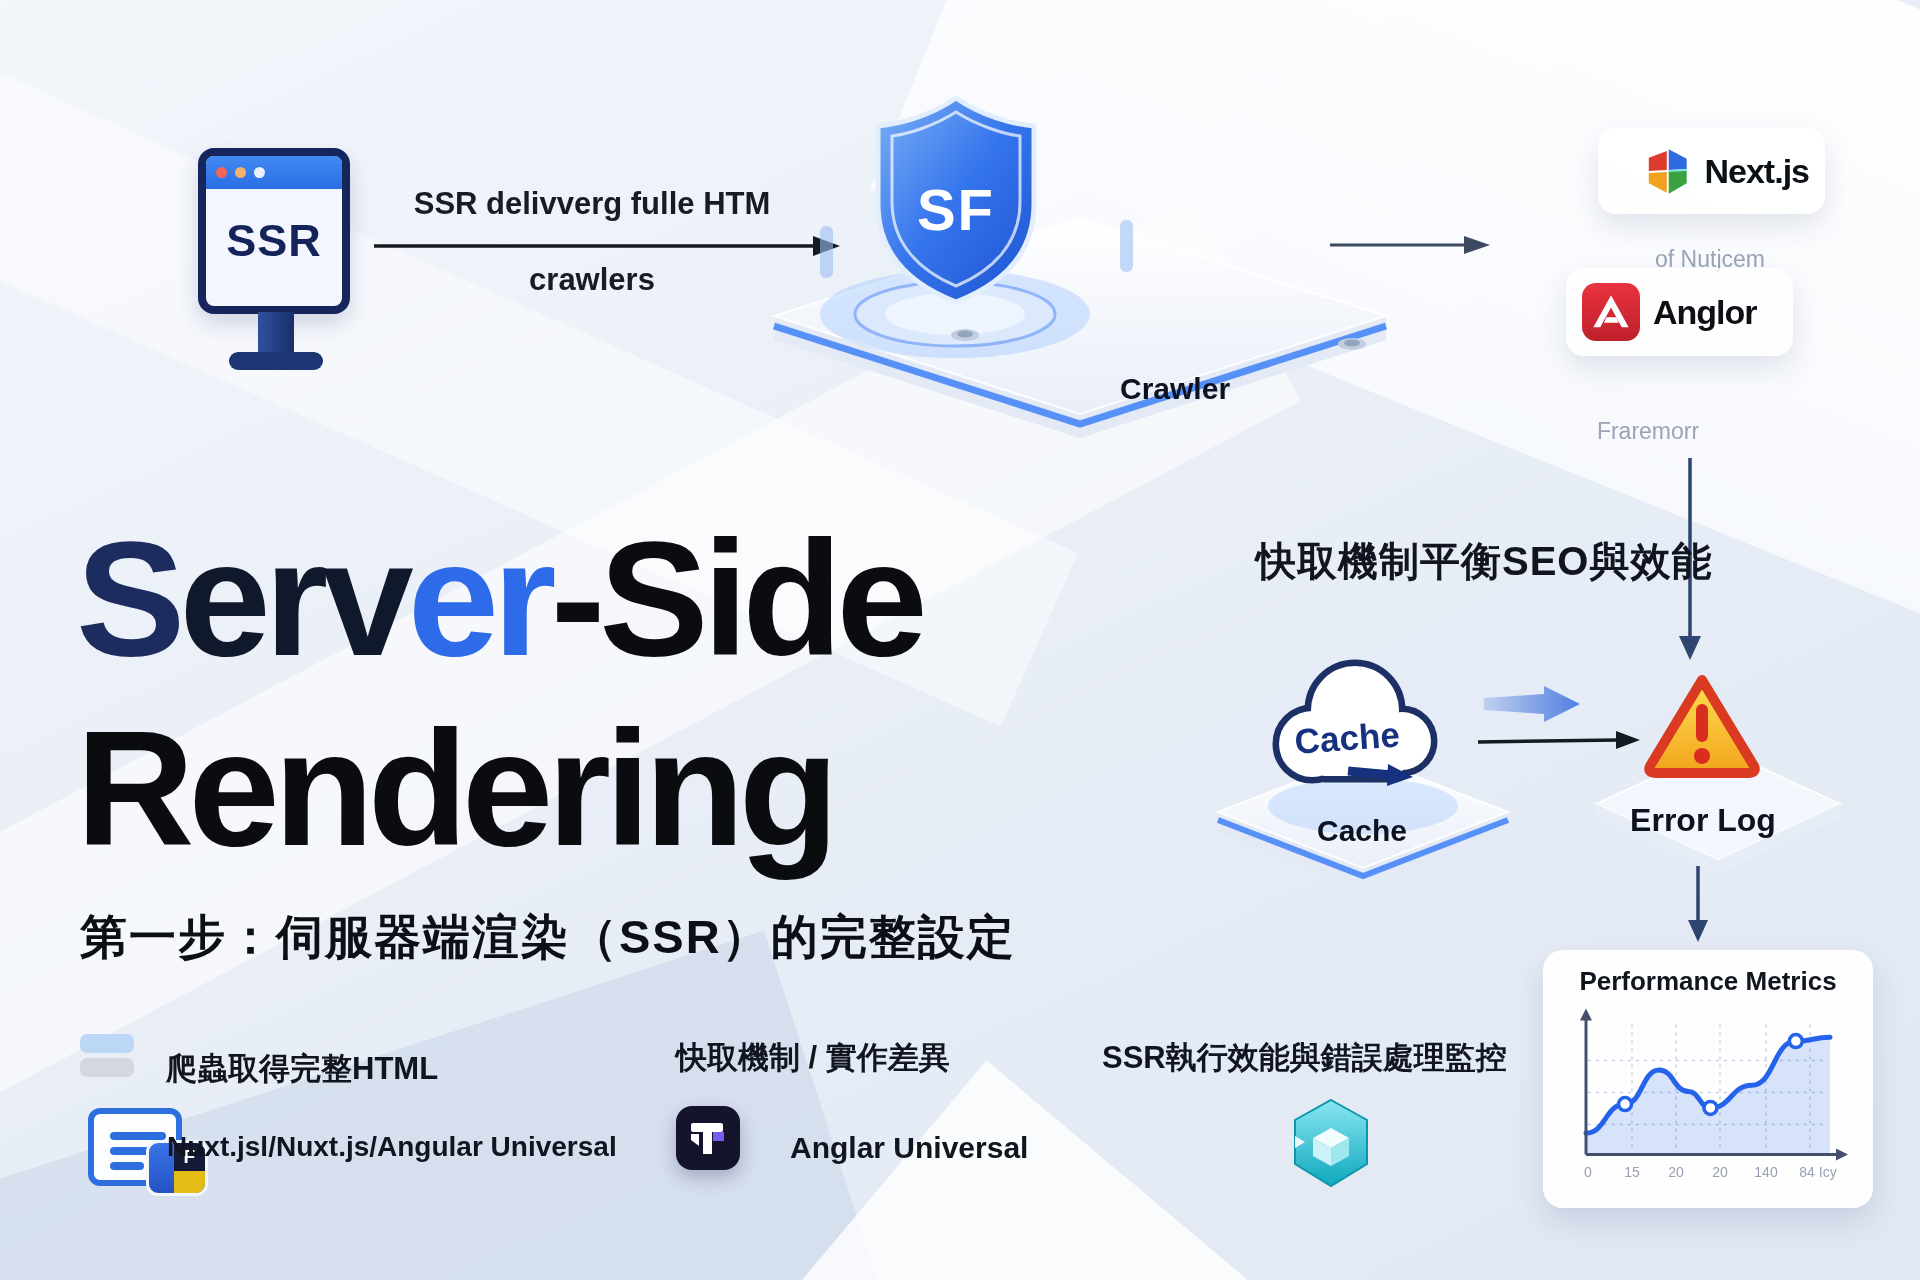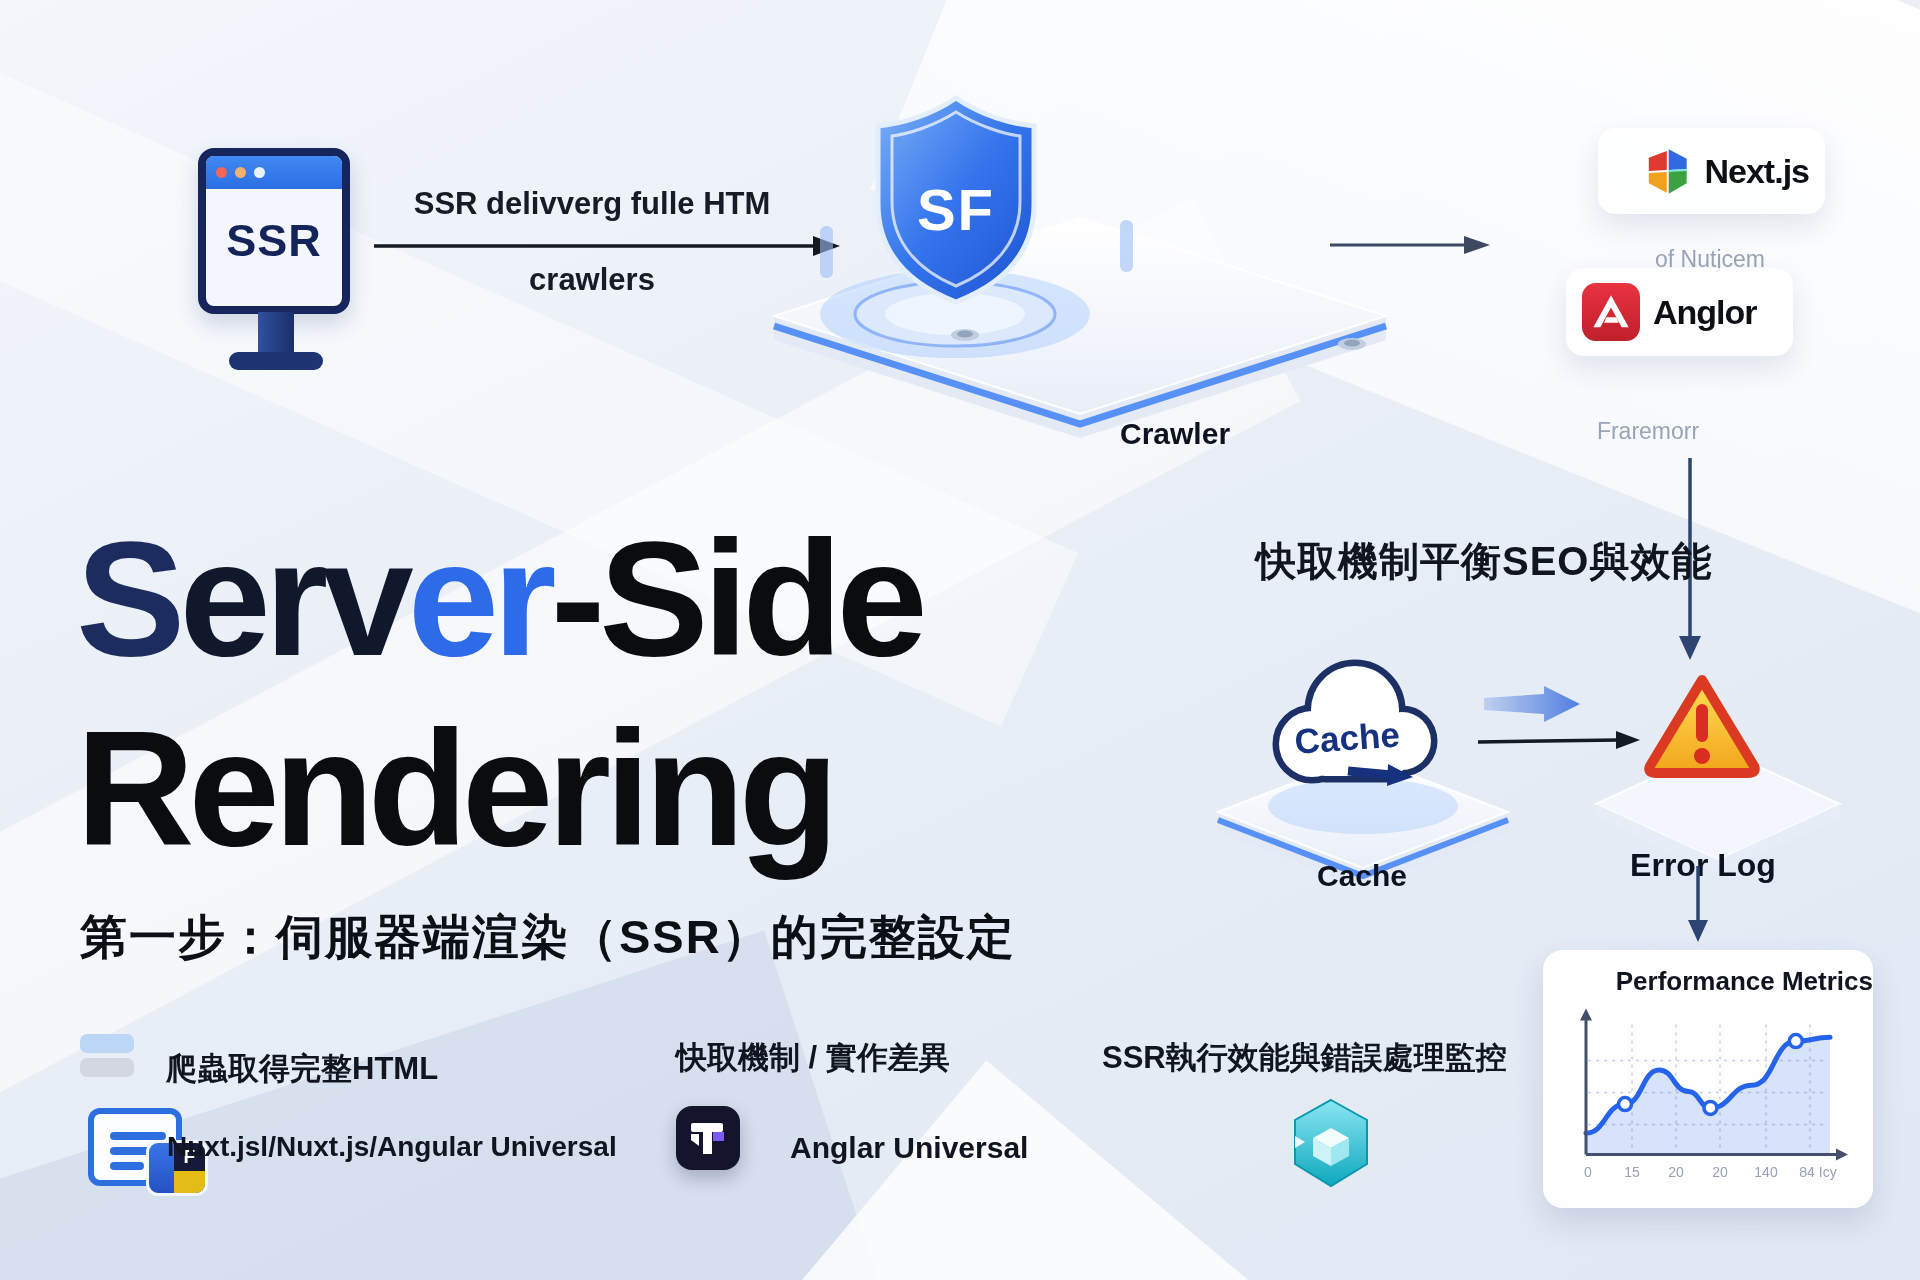--- a/index.html
+++ b/index.html
@@ -33,34 +33,34 @@
   .fcard{position:absolute;width:227px;border-radius:18px;background:rgba(255,255,255,.8);
     box-shadow:0 12px 28px rgba(40,60,110,.12);display:flex;align-items:center;padding:0 16px;gap:14px;}
   .fcard-nextjs{left:1598px;top:128px;height:86px;padding-left:47px;}
   .fcard-angular{left:1566px;top:268px;height:88px;gap:13px;}
   .fcard-label{font-size:34px;font-weight:800;color:#0c0f14;letter-spacing:-1px;}
   .fcard-sub{position:absolute;font-size:23px;color:#99a4b5;font-weight:500;text-align:center;white-space:nowrap;}
   .sub-nextjs{left:1595px;top:246px;width:230px;}
   .sub-angular{left:1548px;top:418px;width:200px;}
   .angular-badge{width:58px;height:58px;border-radius:14px;background:linear-gradient(#e8333f,#c01f2c);display:flex;align-items:center;justify-content:center;flex:none;}
   
-  .plat-label{position:absolute;font-weight:700;color:#0d1220;white-space:nowrap;margin-top:45px;}
+  .plat-label{position:absolute;font-weight:700;color:#0d1220;white-space:nowrap;}
   .lbl-crawler{left:1120px;top:372px;font-size:30px;}
   .lbl-cache{left:1317px;top:814px;font-size:30px;}
   .lbl-error{left:1628px;top:802px;width:150px;text-align:center;font-size:32px;font-weight:800;}
   .cache-note{left:1256px;top:534px;font-size:40px;font-weight:800;color:#10151f;letter-spacing:1px;white-space:nowrap;}
   
   .hero-title{left:76px;top:504px;font-weight:800;font-size:164px;letter-spacing:-6px;line-height:190px;white-space:nowrap;}
   .c1{color:#1d2c5f;} .c2{color:#10182b;} .c3{color:#2e6be8;} .c4{color:#0a0c10;}
   .ht-line2{color:#0a0c10;}
   .hero-sub{left:80px;top:906px;font-size:47px;font-weight:700;color:#0c0f16;letter-spacing:2px;white-space:nowrap;}
   
   .metrics-card{left:1543px;top:950px;width:330px;height:258px;border-radius:20px;background:rgba(255,255,255,.94);
     box-shadow:0 14px 30px rgba(40,60,110,.14);}
-  .metrics-title{margin-top:16px;text-align:right;font-size:26px;font-weight:700;color:#10151f;}
+  .metrics-title{margin-top:16px;text-align:center;font-size:26px;font-weight:700;color:#10151f;}
   .metrics-plot{position:absolute;left:15px;top:50px;}
   
   .legend-text1{position:absolute;font-size:31px;font-weight:700;color:#10151f;white-space:nowrap;}
   .legend-text2{position:absolute;font-size:28px;font-weight:600;color:#10151f;white-space:nowrap;}
   .bars-icon{left:80px;top:1034px;width:54px;}
   .bar1{width:54px;height:19px;border-radius:7px;background:#bcd6f6;}
   .bar2{width:54px;height:19px;border-radius:7px;background:#d2d7e0;margin-top:5px;}
   .docs-icon{left:88px;top:1106px;width:125px;height:84px;}
   .doc-page{position:absolute;left:0;top:2px;width:94px;height:78px;border:6px solid #2e6fe0;border-radius:12px;background:#fbfdff;}
   .doc-line{position:absolute;background:#2e6fe0;border-radius:4px;height:8px;}

